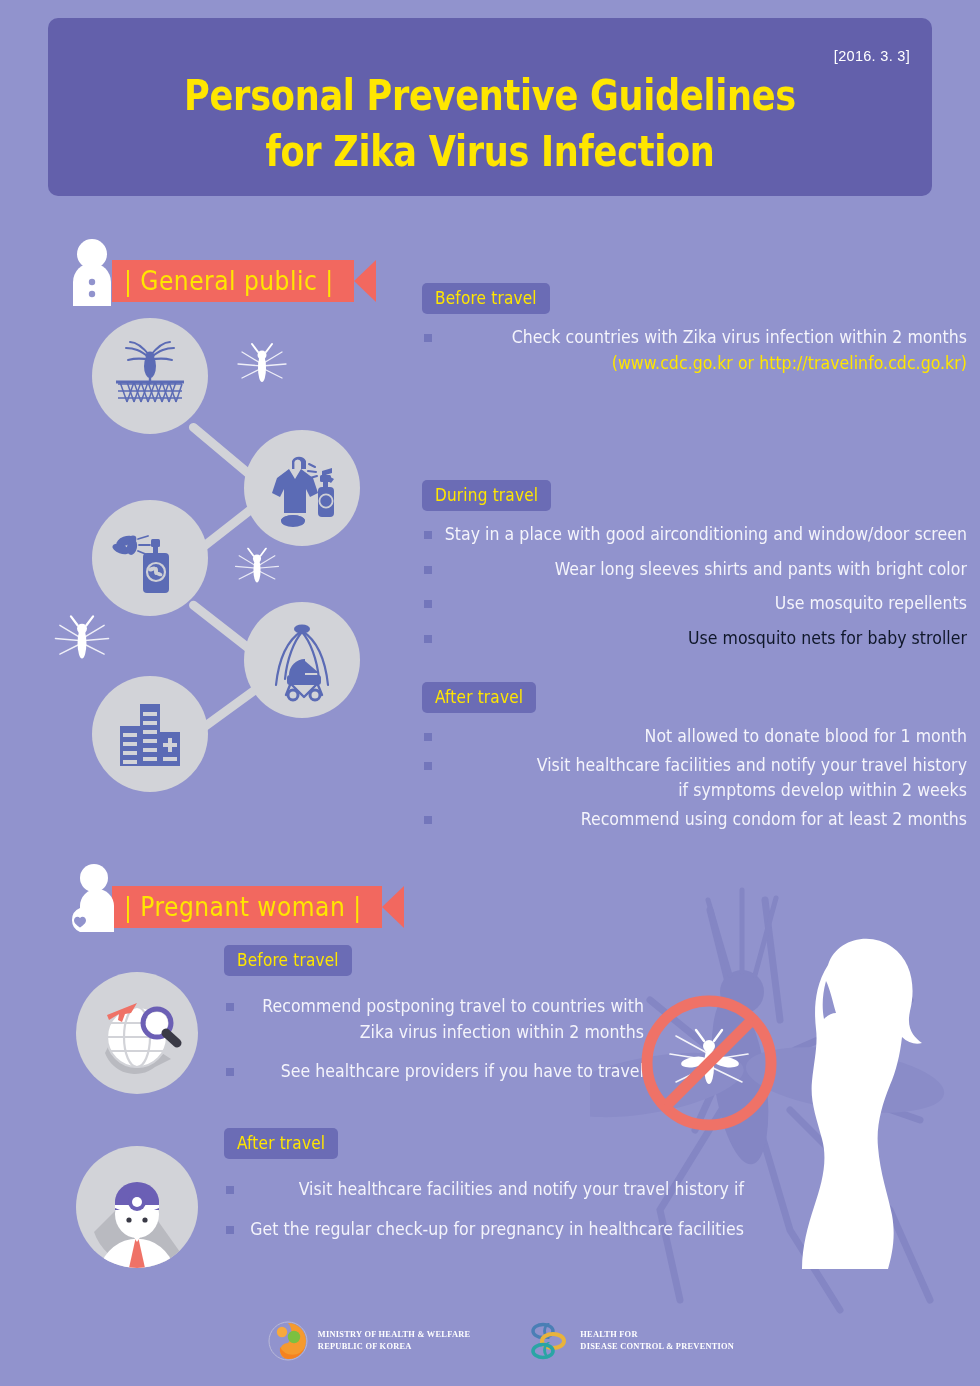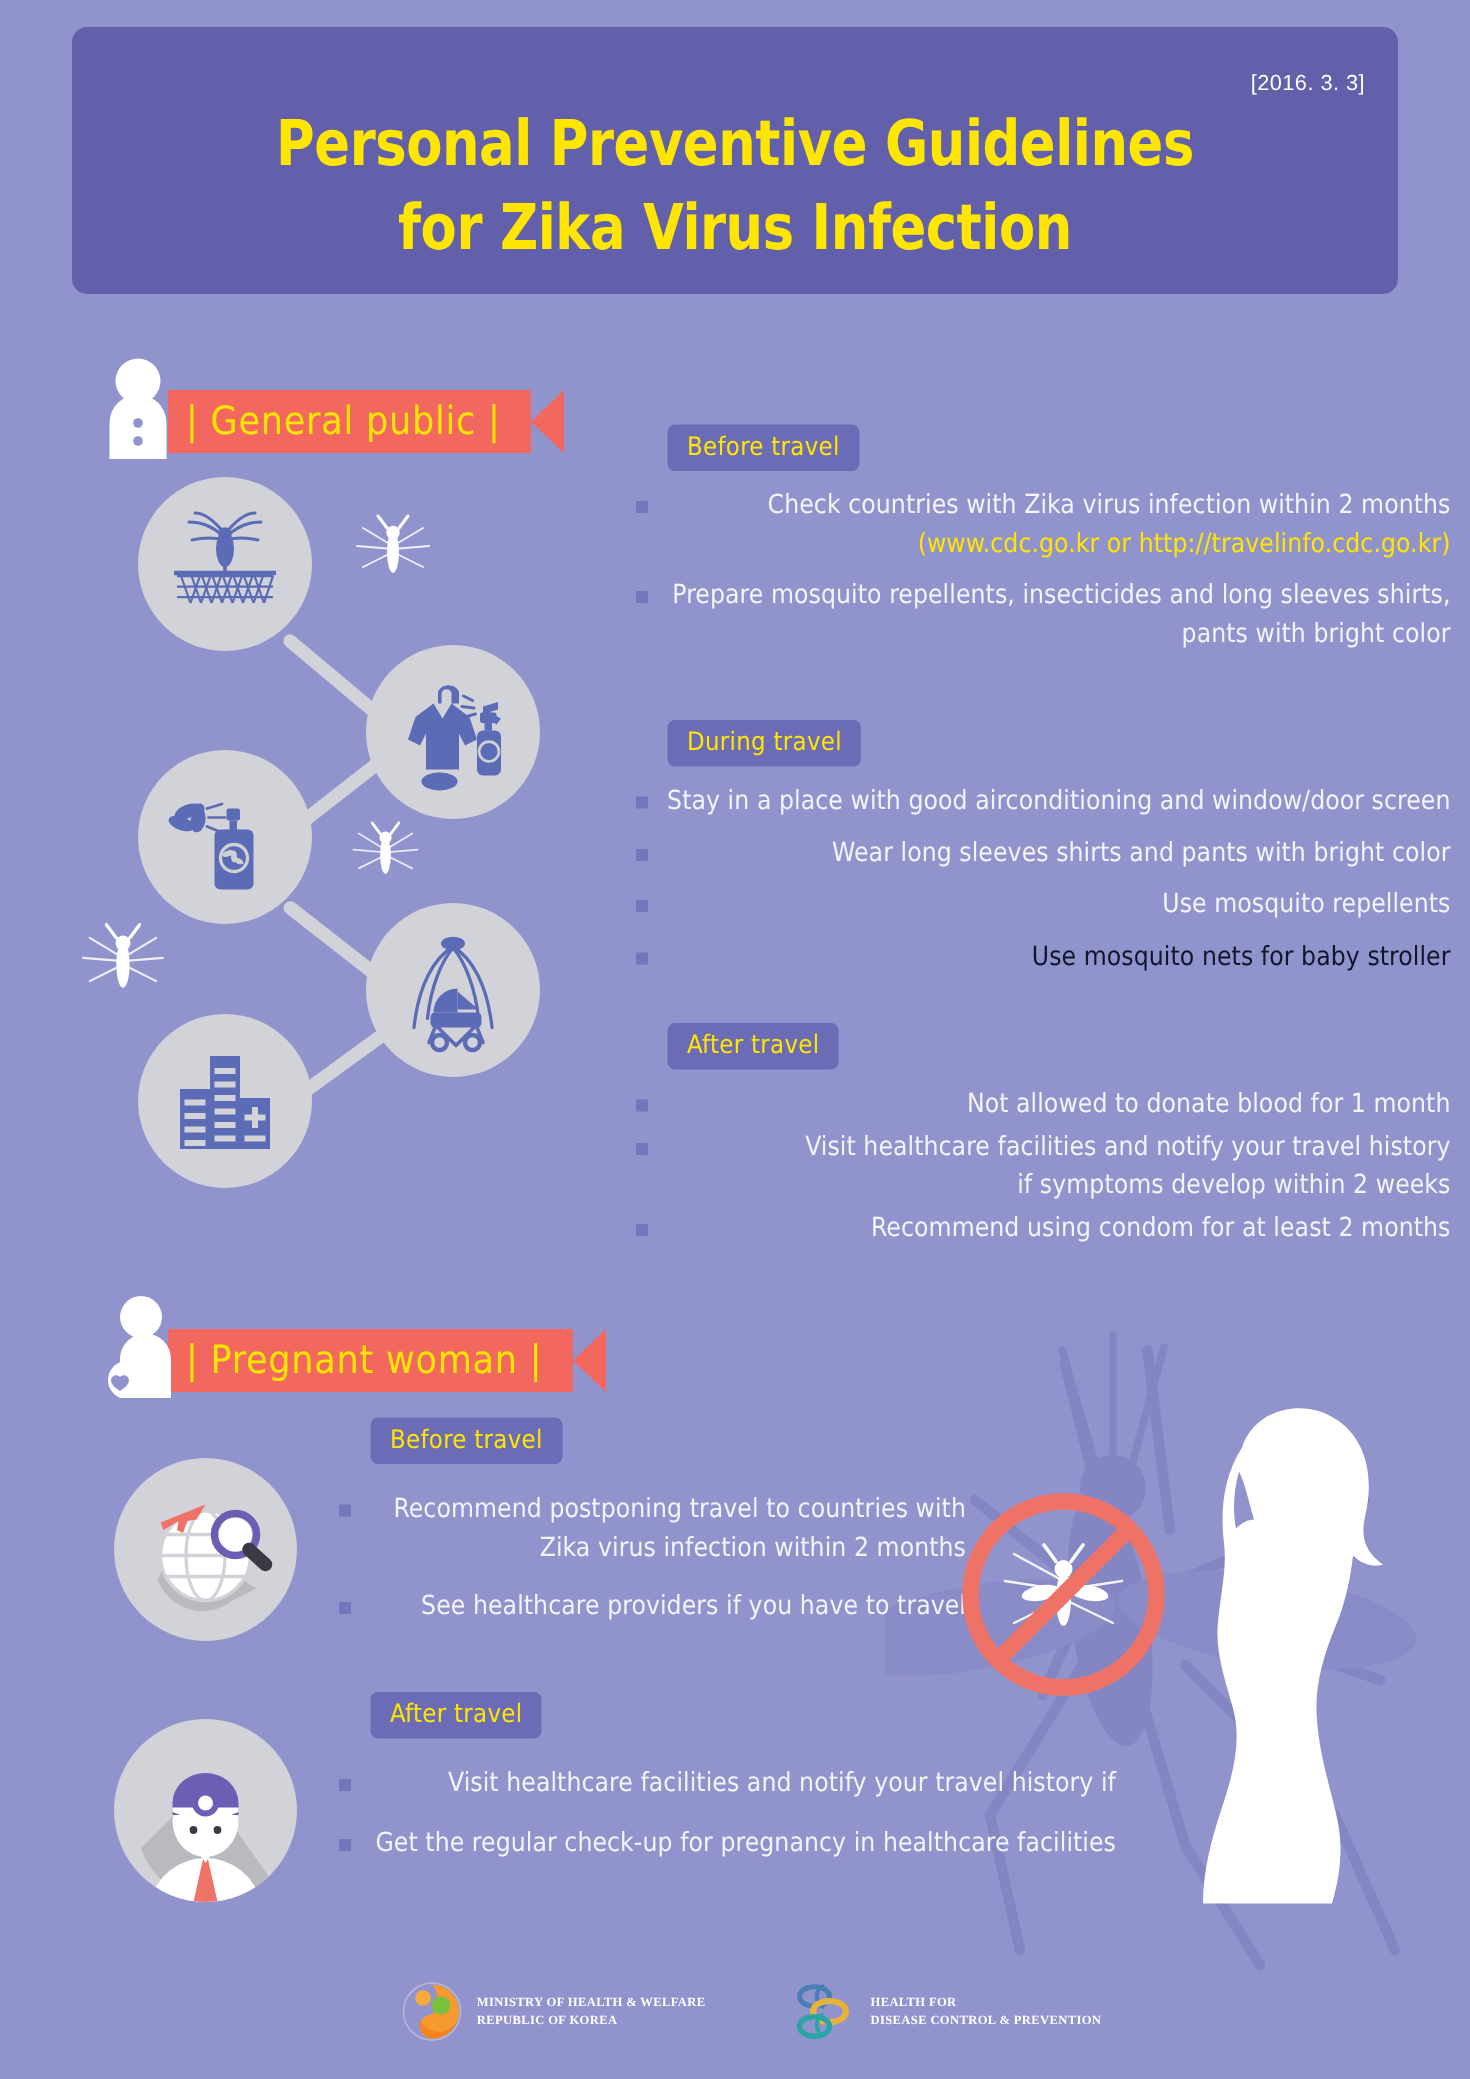--- a/index.html
+++ b/index.html
@@ -108,21 +108,20 @@
   .badge {
     display: inline-block;
     background: #6b6cb5;
     color: #ffe600;
     font-size: 17px;
     padding: 5px 13px 6px 13px;
     border-radius: 5px;
     letter-spacing: 0.2px;
     font-family: "DejaVu Sans Condensed", "Liberation Sans", sans-serif;
     white-space: nowrap;
-    margin-left: 23px;
   }
   .bullets { margin-top: 11px; }
   .bullet {
     position: relative;
     padding-left: 20px;
     color: #f4f4fb;
     font-size: 17.5px;
     line-height: 1.47;
     margin-bottom: 9px;
     letter-spacing: 0.05px;
@@ -363,24 +362,20 @@
     </g>
   </svg>
 
   <div class="block" style="left:422px; top:283px; width:545px;">
     <span class="badge">Before travel</span>
     <div class="bullets">
       <div class="bullet">
         <span>Check countries with Zika virus infection within 2 months</span>
         <span class="sub highlight">(www.cdc.go.kr or http://travelinfo.cdc.go.kr)</span>
       </div>
-      <div class="bullet">
-        <span>Prepare mosquito repellents, insecticides and long sleeves shirts,</span>
-        <span class="sub">pants with bright color</span>
-      </div>
     </div>
   </div>
 
   <div class="block" style="left:422px; top:480px; width:545px;">
     <span class="badge">During travel</span>
     <div class="bullets">
       <div class="bullet">
         <span>Stay in a place with good airconditioning and window/door screen</span>
       </div>
       <div class="bullet">

